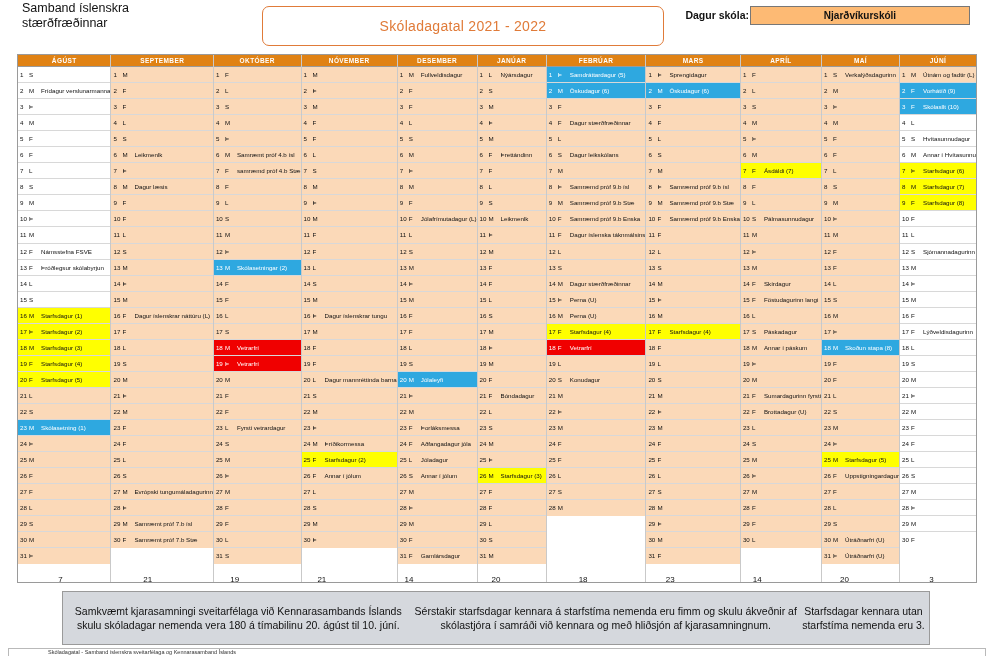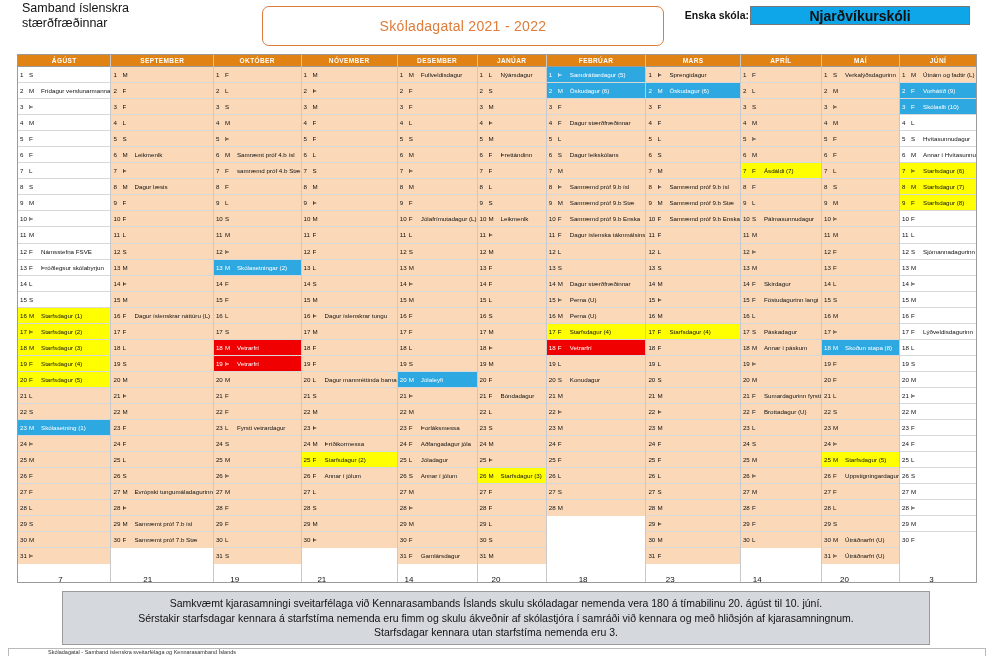--- a/index.html
+++ b/index.html
@@ -18,23 +18,23 @@
   .org{position:absolute;left:22px;top:1px;width:190px;font-size:12.5px;line-height:15px;color:#111;}
   .title-box{
     position:absolute;left:262px;top:6px;width:400px;height:38px;
     border:1.5px solid #e07b39;border-radius:7px;background:#fff;
     display:flex;align-items:center;justify-content:center;
   }
   .title-box span{font-size:14px;color:#e07b39;letter-spacing:.3px;}
   .school-label{position:absolute;right:243px;top:9px;font-size:10.5px;font-weight:bold;color:#111;}
   .school-box{
     position:absolute;right:22px;top:6px;width:218px;height:17px;
-    border:1px solid #777;background:#0ea5e9;
+    border:1px solid #777;background:#fdba74;
     display:flex;align-items:center;justify-content:center;
-    font-size:14px;font-weight:bold;
+    font-size:10px;font-weight:bold;
   }
 
   
   .cal{position:absolute;left:17px;top:54px;width:958px;height:527px;border:1px solid #9a9a9a;background:#fff;}
   .months{display:flex;width:100%;height:100%;}
   .mcol{flex:1 1 0;border-right:1px solid #c9c9c9;position:relative;box-sizing:border-box;}
   .mcol:last-child{border-right:none;}
   .mhead{
     height:11px;line-height:11px;text-align:center;
     background:#e08214;color:#fff;font-size:6.5px;font-weight:bold;letter-spacing:.4px;
@@ -58,21 +58,21 @@
   .bg-yellow{background:#ffff00;color:#111;}
 
   
   .totals{position:absolute;left:17px;top:573px;width:958px;height:14px;display:flex;}
   .tot{flex:1 1 0;text-align:center;font-size:8px;line-height:14px;color:#111;}
 
   
   .note-box{
     position:absolute;left:62px;top:591px;width:866px;height:52px;
     background:#d5d8dd;border:1px solid #9a9a9a;
-    display:flex;flex-direction:column;align-items:center;justify-content:center;
+    display:flex;flex-direction:row;align-items:center;justify-content:center;
     text-align:center;font-size:10.5px;line-height:14.5px;color:#111;
   }
   .bottom-strip{
     position:absolute;left:8px;top:648px;width:976px;height:8px;
     border:1px solid #b9b9b9;background:#fff;
   }
   .strip-text{position:absolute;left:48px;top:649px;font-size:5.5px;color:#333;}
 </style>
 </head>
 <body>
@@ -80,21 +80,21 @@
 <div class="page">
 
   <div class="hdr">
     <div class="org">
       <div>Samband íslenskra</div>
       <div>stærðfræðinnar</div>
     </div>
     <div class="title-box">
       <span>Skóladagatal 2021 - 2022</span>
     </div>
-    <div class="school-label">Enska skóla:</div>
+    <div class="school-label">Dagur skóla:</div>
     <div class="school-box">Njarðvíkurskóli</div>
   </div>
 
   <div class="cal">
     <div class="months" id="months">
         <div class="mcol">
           <div class="mhead">ÁGÚST</div>
           <div class="rows">
             <div class="row bg-plain">
               <div class="dnum">1</div>

